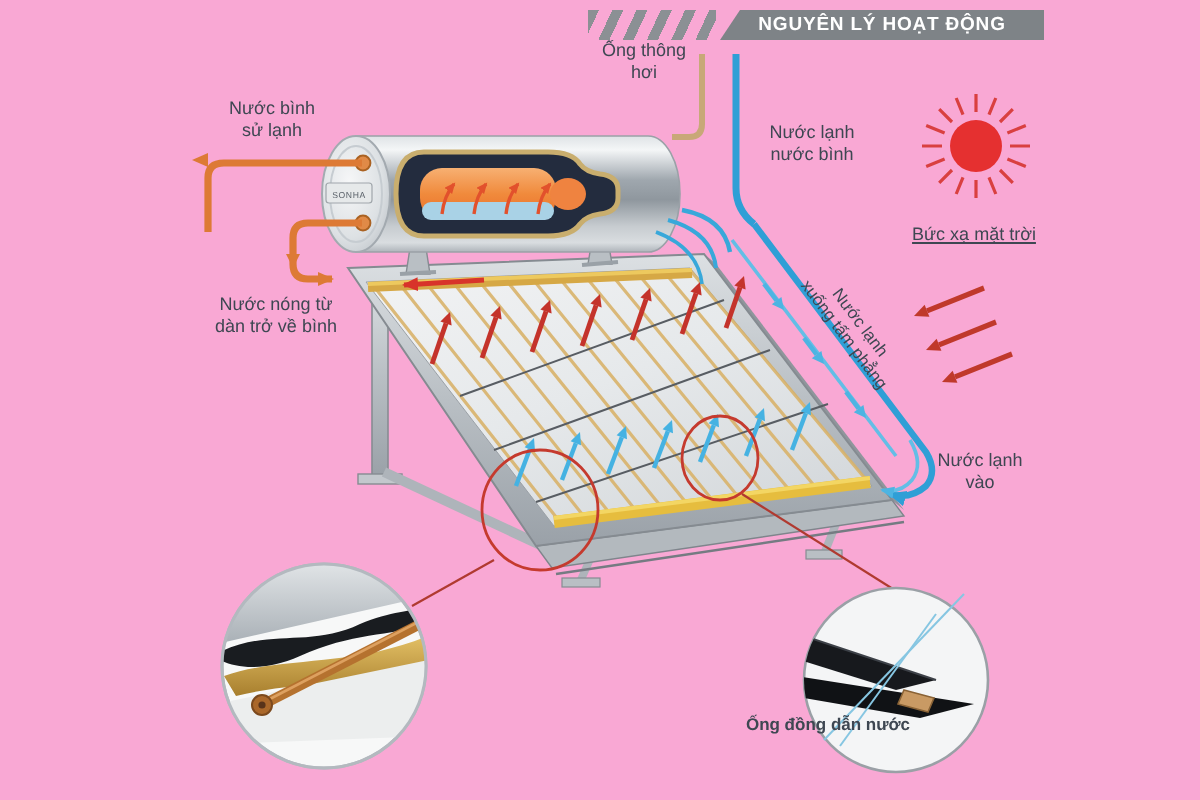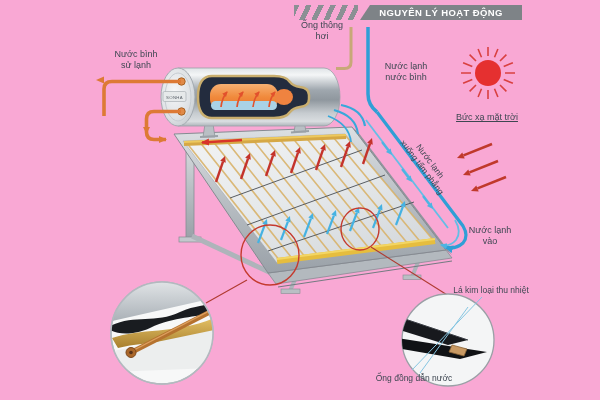--- a/index.html
+++ b/index.html
@@ -239,24 +239,25 @@
     <span class="l">Nước lạnh</span>
     <span class="l">nước bình</span>
   </div>
   <div class="label" style="left:437px;top:112px;width:100px;text-decoration:underline;">
     <span class="l">Bức xạ mặt trời</span>
   </div>
   <div class="label rot s85" style="left:376px;top:154px;width:100px;">
     <span class="l">Nước lạnh</span>
     <span class="l">xuống tấm phẳng</span>
   </div>
+  <div class="label" style="left:88px;top:147px;width:100px;">
+    <span class="l">Nước nóng từ</span>
+    <span class="l">dàn trở về bình</span>
+  </div>
   <div class="label" style="left:450px;top:225px;width:80px;">
     <span class="l">Nước lạnh</span>
     <span class="l">vào</span>
   </div>
-  <div class="label s85" style="left:431px;top:285px;width:120px;">
-    <span class="l">Lá kim loại thu nhiệt</span>
-  </div>
-  <div class="label s85" style="left:354px;top:373px;width:120px;">
+  <div class="label s85" style="left:354px;top:357px;width:120px;font-weight:bold;">
     <span class="l">Ống đồng dẫn nước</span>
   </div>
 
 </div>
 
 </body></html>

